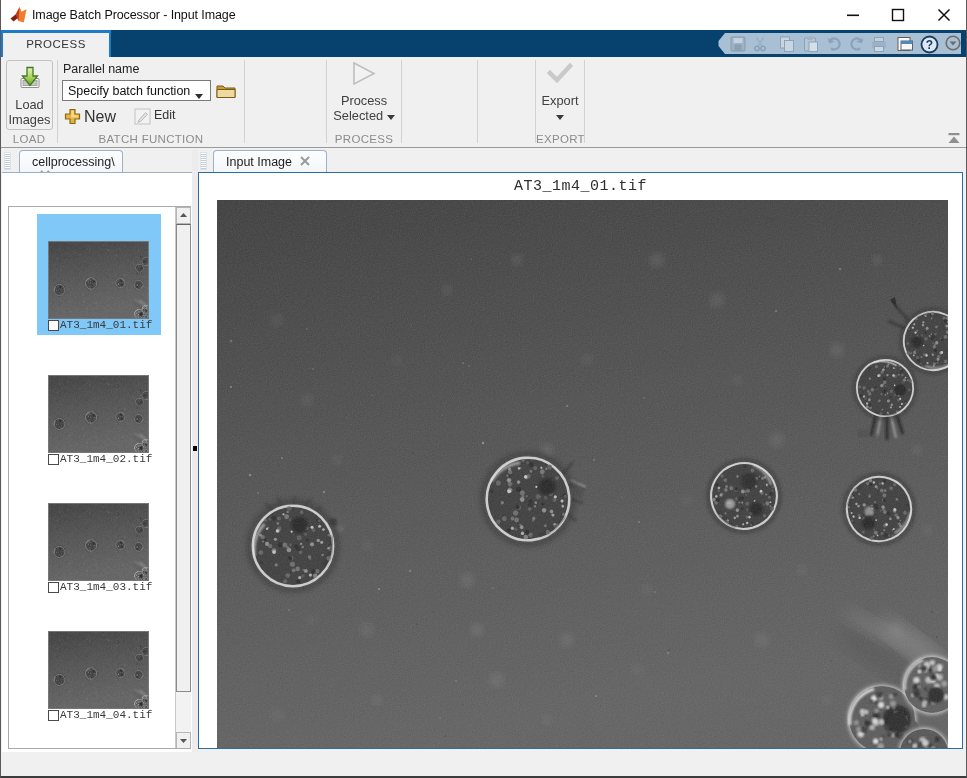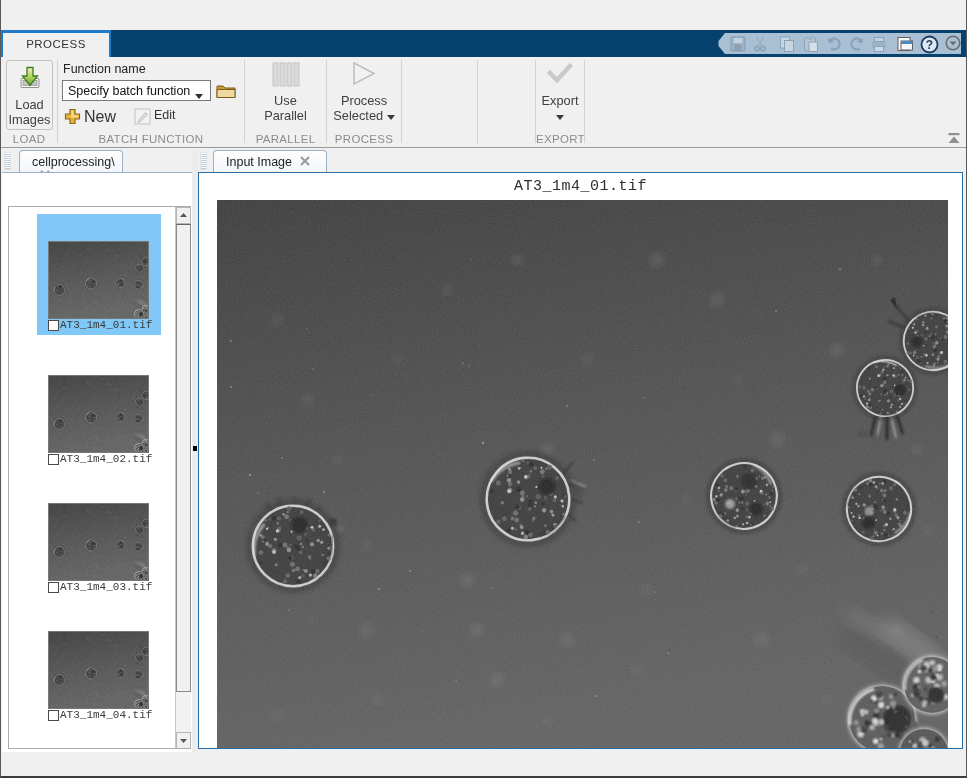--- a/index.html
+++ b/index.html
@@ -407,20 +407,37 @@
 <circle cx="15.3" cy="-0.1" r="3.0" fill="#161616" opacity="0.90" filter="url(#b1)"></circle>
 <circle cx="-8.8" cy="-7.6" r="2.2" fill="#cccccc" opacity="0.82" filter="url(#b1)"></circle>
 </g>
 <rect x="641" y="230" width="10" height="7" fill="#3a3a3a" opacity="0.6" filter="url(#b1)"></rect>
 <rect x="655" y="234" width="8" height="6" fill="#404040" opacity="0.55" filter="url(#b1)"></rect>
 <rect width="731" height="548" filter="url(#grain)" opacity="0.22"></rect>
 </g>
 </defs>
 </svg>
 <div id="win">
+ <div id="title">
+  <div class="abs" style="left:8px;top:5px"><svg width="20" height="21" viewBox="0 0 20 21" style="">
+          <path d="M1.5 13.5 L6.5 9.5 L9.5 12.5 L4.5 16.5 Z" fill="#811f14"></path>
+          <path d="M6.5 9.5 L10.5 2 L13.2 11.5 L9.5 16 Z" fill="#c23a18"></path>
+          <path d="M10.5 2 L12.5 6.8 L17.5 4.2 L14.8 17.5 L9.5 16 Z" fill="#ee7d2e"></path>
+        </svg></div>
+  <div class="txt">Image Batch Processor - Input Image</div>
+  <div class="winbtn" style="left:837px"><svg width="30" height="30" viewBox="0 0 30 30" style="">
+          <rect x="9" y="14.5" width="12" height="1.6" fill="#111"></rect>
+        </svg></div>
+  <div class="winbtn" style="left:882px"><svg width="30" height="30" viewBox="0 0 30 30" style="">
+          <rect x="9.5" y="9.5" width="11" height="11" fill="none" stroke="#111" stroke-width="1.4"></rect>
+        </svg></div>
+  <div class="winbtn" style="left:928px"><svg width="30" height="30" viewBox="0 0 30 30" style="">
+          <path d="M9.5 9.5 L20.5 20.5 M20.5 9.5 L9.5 20.5" stroke="#111" stroke-width="1.5"></path>
+        </svg></div>
+ </div>
  <div id="strip">
   <div id="ptab">PROCESS</div>
   <div id="qat" style="width:236px">
         <svg width="9" height="21" viewBox="0 0 9 21" style="position:absolute;left:-9px;top:0">
           <path d="M9 0 L2.5 8 L2.5 13 L9 21 Z" fill="#a9bfd3"></path>
         </svg>
         <div class="ic" style="left:4px"><svg width="18" height="18" viewBox="0 0 18 18" style="">
             <rect x="2" y="2" width="14" height="14" rx="1" fill="#9db2c4" stroke="#879cb0"></rect>
             <rect x="4.5" y="3" width="9" height="5" fill="#c3d2de"></rect>
             <rect x="5.5" y="9.5" width="7" height="6.5" fill="#8ba0b3"></rect>
@@ -481,51 +498,41 @@
               <rect x="4" y="13.5" width="18" height="9" rx="1" fill="#fbfbfb" stroke="#8f8f8f"></rect>
               <rect x="6" y="15.5" width="14" height="5" fill="#c4c4c4" stroke="#a5a5a5"></rect>
               <path d="M10 2.5 h6 v8.5 h4.5 L13 20.5 L5.5 11 h4.5 Z" fill="url(#lg1)" stroke="#3f7a1e" stroke-width="1.3"></path>
             </svg></div>
       <div class="btnlbl abs" style="left:0;top:36px;width:100%">Load<br>Images</div>
     </div>
     <div class="seclbl">LOAD</div>
   </div>
   <div class="sep" style="left:56px"></div>
   <div class="sec" style="left:57px;width:186px">
-    <div class="abs" style="left:5px;top:5px;font-size:12.5px;color:#222">Function name</div>
+    <div class="abs" style="left:5px;top:5px;font-size:12.5px;color:#222">Parallel name</div>
     <div class="abs" style="left:4px;top:23px;width:149px;height:21px;border:1px solid #7a7a7a;background:#fff;font-size:12.5px;color:#111;padding:3px 0 0 5px">Specify batch function
       <span style="position:absolute;right:7px;top:8px"><span style="display:inline-block;width:0;height:0;border-left:4px solid transparent;border-right:4px solid transparent;border-top:5px solid #2e2e2e;vertical-align:middle"></span></span></div>
     <div class="abs" style="left:158px;top:25px"><svg width="20" height="17" viewBox="0 0 20 17" style="">
             <path d="M1 4 h6 l2 2 h10 v9.5 h-18 Z" fill="#c89a3e" stroke="#7a5c14"></path>
             <path d="M1 7.5 h18 v8 h-18 Z" fill="#efd9a0" stroke="#7a5c14"></path>
           </svg></div>
     <div class="abs" style="left:6px;top:51px"><svg width="17" height="17" viewBox="0 0 17 17" style="">
             <path d="M6 1.5 h5 v4.5 h4.5 v5 h-4.5 v4.5 h-5 v-4.5 h-4.5 v-5 h4.5 Z" fill="#e8b33c" stroke="#8a6a1a" stroke-width="1.2"></path>
             <path d="M7.2 2.8 h2.6 v4.4 h4.4 v2.2 h-7 Z" fill="#f6d98c"></path>
           </svg></div>
     <div class="abs" style="left:26px;top:51px;font-size:16px;color:#333">New</div>
     <div class="abs" style="left:76px;top:51px"><svg width="17" height="17" viewBox="0 0 17 17" style="">
             <rect x="1" y="1" width="15" height="15" fill="#f2f2f2" stroke="#c2c2c2"></rect>
             <path d="M4 13 L11.5 4.5 L13.5 6.5 L6 14 Z" fill="#e0e0e0" stroke="#bdbdbd"></path>
             <path d="M4 13 l-0.7 2 l2 -0.6 Z" fill="#bdbdbd"></path>
           </svg></div>
     <div class="abs" style="left:96px;top:51px;font-size:12.5px;color:#333">Edit</div>
     <div class="seclbl">BATCH FUNCTION</div>
   </div>
   <div class="sep" style="left:243px"></div>
-  <div class="sec" style="left:244px;width:81px">
-    <div class="abs" style="left:27px;top:5px"><svg width="28" height="25" viewBox="0 0 28 25" style="">
-            <rect x="1" y="1" width="5" height="23" fill="#d9d9d9" stroke="#c4c4c4"></rect>
-            <rect x="8" y="1" width="5" height="23" fill="#d9d9d9" stroke="#c4c4c4"></rect>
-            <rect x="15" y="1" width="5" height="23" fill="#d9d9d9" stroke="#c4c4c4"></rect>
-            <rect x="22" y="1" width="5" height="23" fill="#d9d9d9" stroke="#c4c4c4"></rect>
-          </svg></div>
-    <div class="btnlbl abs" style="left:0;top:36px;width:100%">Use<br>Parallel</div>
-    <div class="seclbl">PARALLEL</div>
-  </div>
   <div class="sep" style="left:325px"></div>
   <div class="sec" style="left:326px;width:74px">
     <div class="abs" style="left:25px;top:4px"><svg width="25" height="25" viewBox="0 0 25 25" style="">
             <path d="M2 2 L22 12.5 L2 23 Z" fill="#f2f2f2" stroke="#bfbfbf" stroke-width="1.6"></path>
           </svg></div>
     <div class="btnlbl abs" style="left:0;top:36px;width:100%">Process<br>Selected <span style="display:inline-block;width:0;height:0;border-left:4px solid transparent;border-right:4px solid transparent;border-top:5px solid #3a3a3a"></span></div>
     <div class="seclbl">PROCESS</div>
   </div>
   <div class="sep" style="left:400px"></div>
   <div class="sep" style="left:476px"></div>

